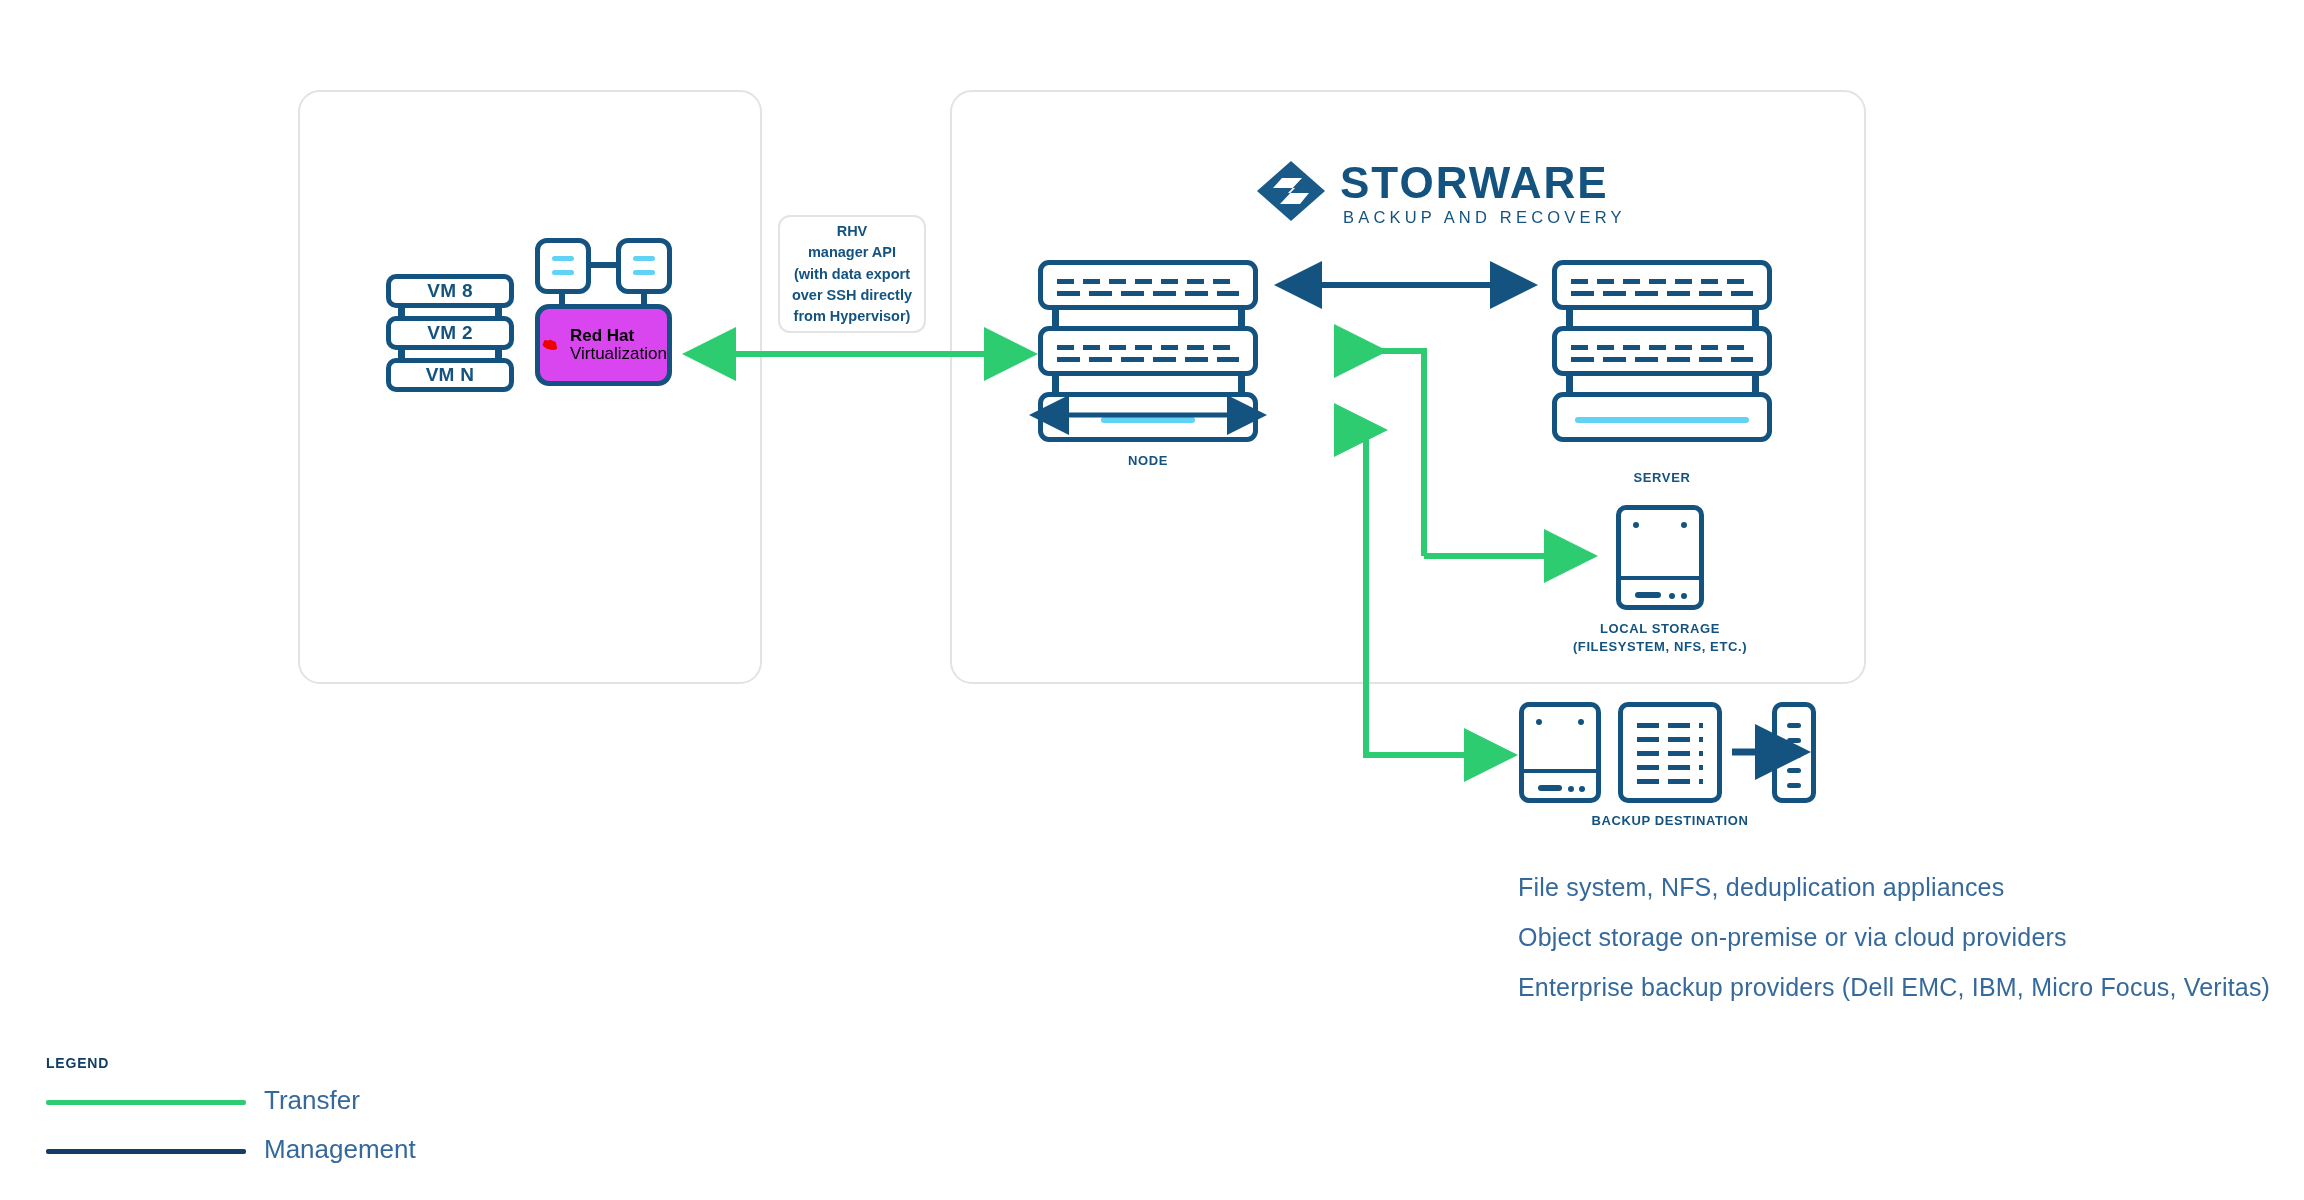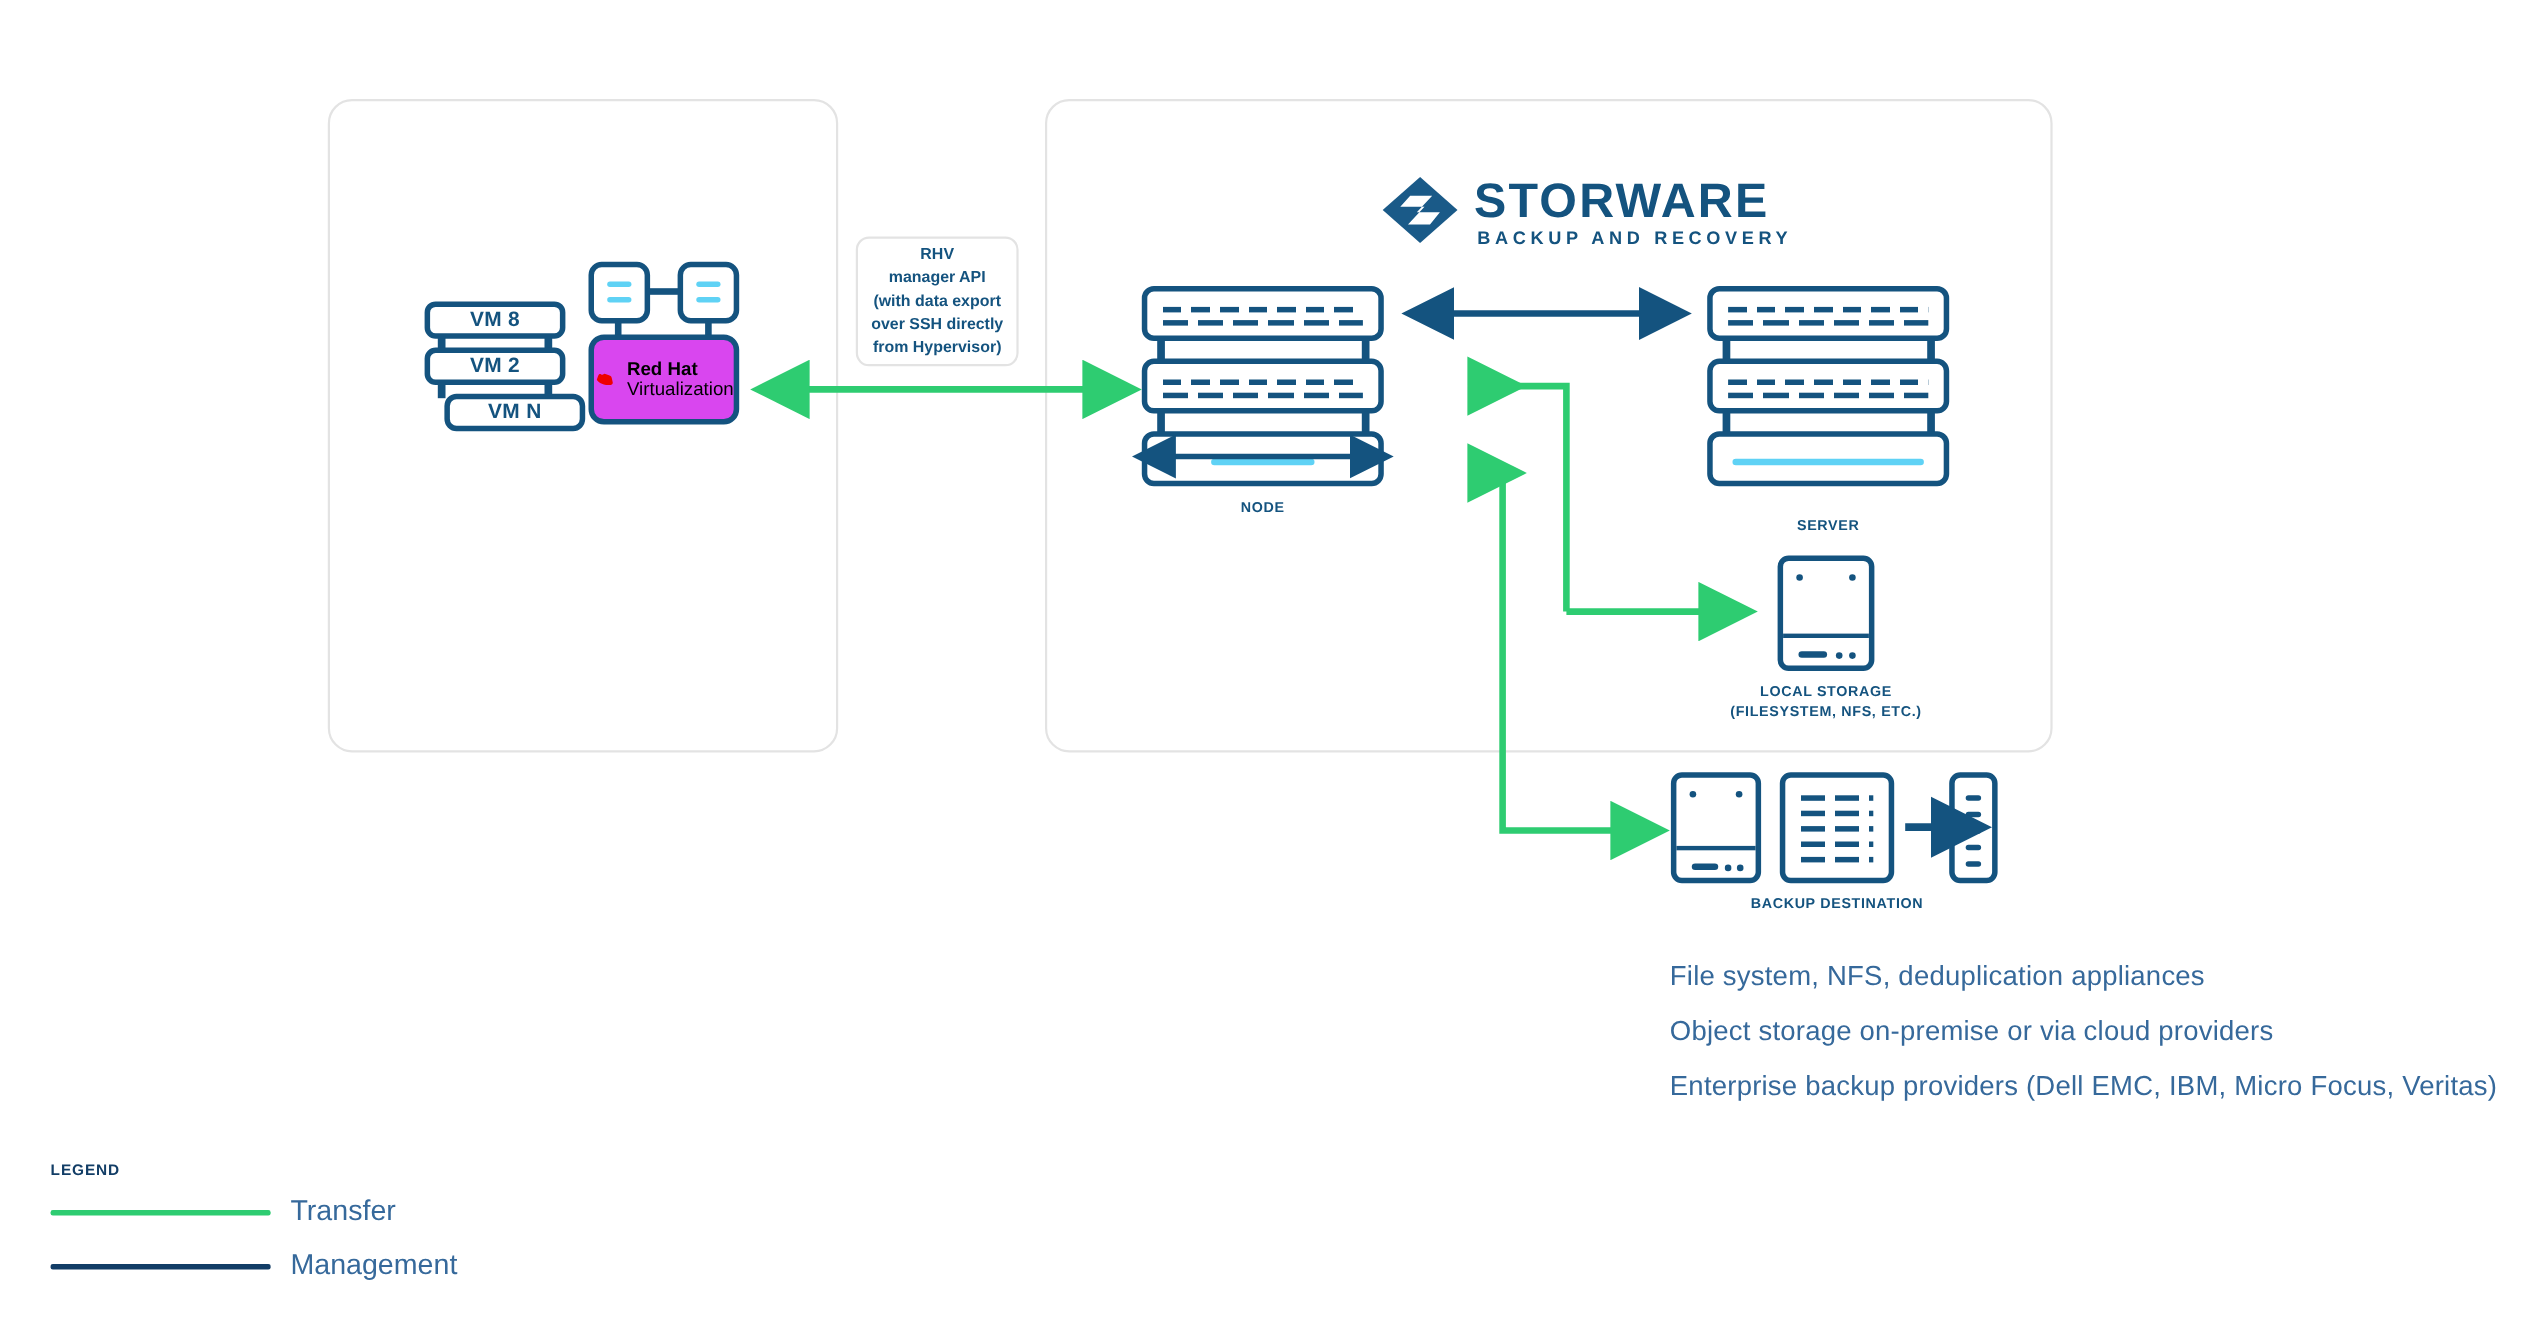--- a/index.html
+++ b/index.html
@@ -246,21 +246,21 @@
   </div>
   <div class="stem" style="left:398px; top:306px; width:7px; height:14px;"></div>
   <div class="stem" style="left:495px; top:306px; width:7px; height:14px;"></div>
 
   <div class="vm-box" style="left:386px; top:316px; width:128px; height:34px;">
     <span>VM 2</span>
   </div>
   <div class="stem" style="left:398px; top:348px; width:7px; height:14px;"></div>
   <div class="stem" style="left:495px; top:348px; width:7px; height:14px;"></div>
 
-  <div class="vm-box" style="left:404px; top:358px; width:128px; height:34px;border-radius:11px;">
+  <div class="vm-box" style="left:386px; top:358px; width:128px; height:34px;">
     <span>VM N</span>
   </div>
 
   <div class="hv-small" style="left:535px; top:238px; width:56px; height:56px;">
     <div class="cyanline" style="top:13px;"></div>
     <div class="cyanline" style="top:27px;"></div>
   </div>
   <div class="hv-small" style="left:616px; top:238px; width:56px; height:56px;">
     <div class="cyanline" style="top:13px;"></div>
     <div class="cyanline" style="top:27px;"></div>
@@ -288,21 +288,21 @@
 from Hypervisor)</div>
   </div>
 
   <div class="panel" id="panel-storware"></div>
 
   <svg style="position:absolute; left:1256px; top:160px;" width="70" height="62" viewBox="0 0 70 62">
     <path d="M35 1 L69 31 L35 61 L1 31 Z" fill="#1a5a88"></path>
     <path d="M46 18 L26 18 L17 28 L39 28 L24 44 L44 44 L53 33 L32 33 Z" fill="#ffffff"></path>
   </svg>
   <div class="sw-word" style="left:1340px; top:158px;">STORWARE</div>
-  <div class="sw-sub" style="left:1343px; top:208px;font-weight:bold;">BACKUP AND RECOVERY</div>
+  <div class="sw-sub" style="left:1343px; top:208px;">BACKUP AND RECOVERY</div>
 
   <div class="rack-unit" style="left:1038px; top:260px; width:220px; height:50px;">
     <div class="dashrow" style="top:14px;"></div>
     <div class="dashrow r2" style="top:26px;"></div>
   </div>
   <div class="stem" style="left:1052px; top:308px; width:7px; height:20px;"></div>
   <div class="stem" style="left:1238px; top:308px; width:7px; height:20px;"></div>
 
   <div class="rack-unit" style="left:1038px; top:326px; width:220px; height:50px;">
     <div class="dashrow" style="top:14px;"></div>

